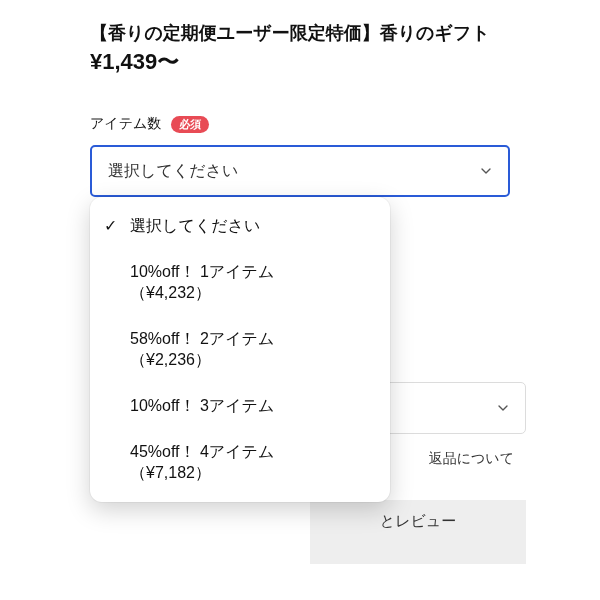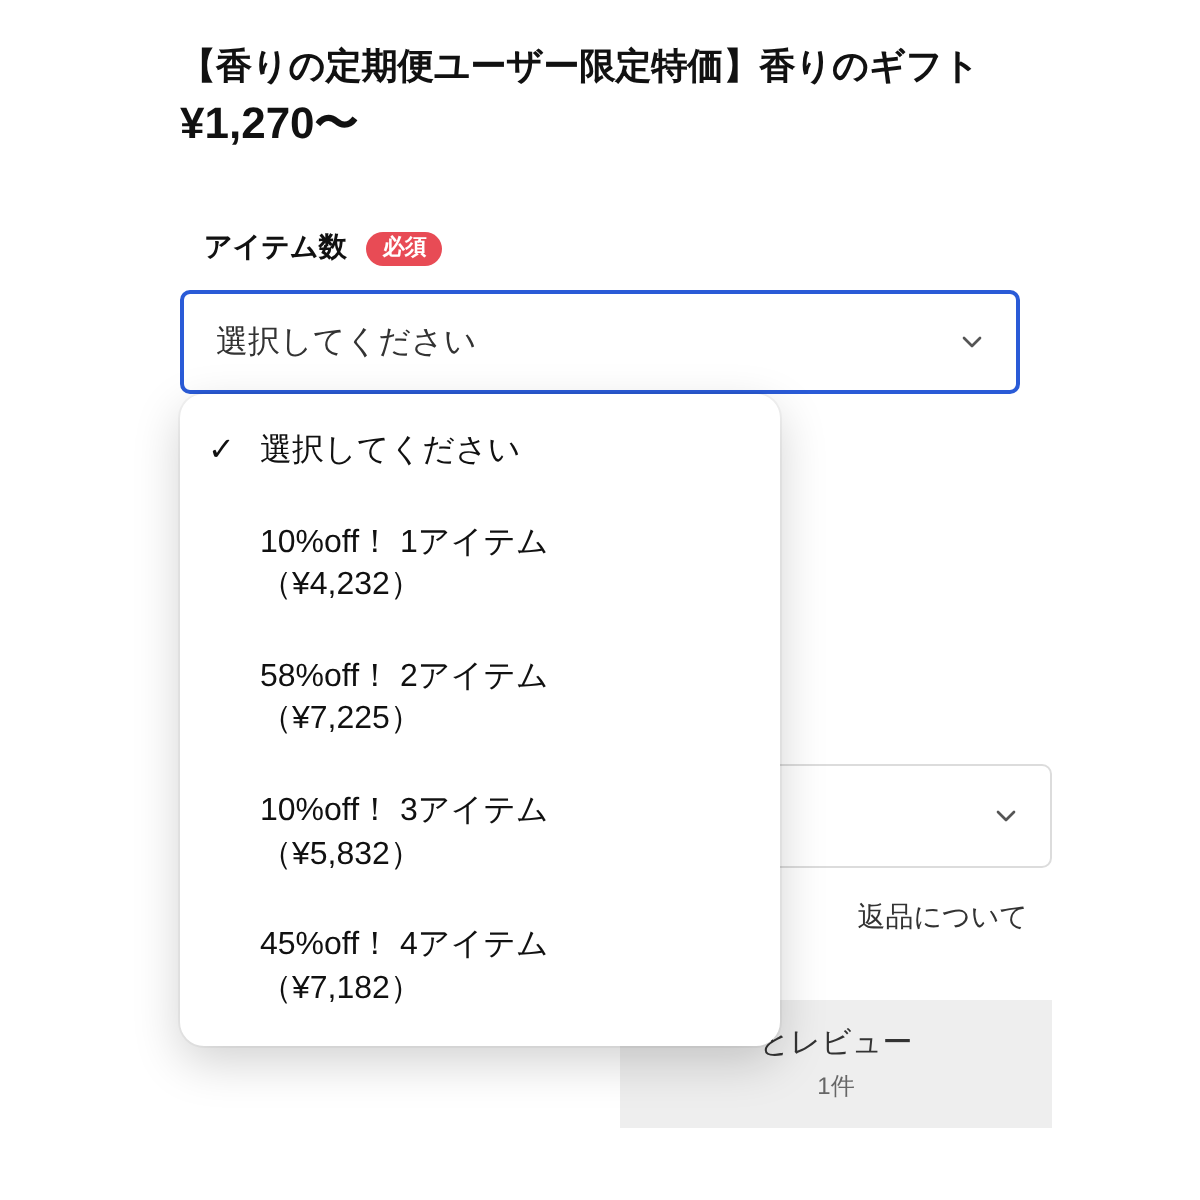--- a/index.html
+++ b/index.html
@@ -25,22 +25,21 @@
       margin-bottom: 38px;
     }
     .field-label-row {
       display: flex;
       align-items: center;
       gap: 10px;
       margin-bottom: 12px;
     }
     .field-label {
       font-size: 14px;
-      font-weight: 700;
-      margin-left: 12px;
+      font-weight: 400;
     }
     .badge {
       background: #e84b55;
       color: #fff;
       font-size: 11px;
       font-weight: 600;
       padding: 3px 8px;
       border-radius: 9px;
       line-height: 1;
     }
@@ -135,21 +134,21 @@
       z-index: 2;
     }
     .review-tab .t1 { font-size: 15px; color:#333; }
     .review-tab .t2 { font-size: 12px; color:#666; margin-top:4px; }
   </style>
 </head>
 <body>
 
 <div class="page">
   <h1 class="title">【香りの定期便ユーザー限定特価】香りのギフト</h1>
-  <div class="price">¥1,270〜</div>
+  <div class="price">¥1,439〜</div>
 
   <div class="field-label-row">
     <span class="field-label">アイテム数</span>
     <span class="badge">必須</span>
   </div>
 
   <div class="select-box">
     <span>選択してください</span>
     <span class="chevron">
       <svg width="16" height="16" viewBox="0 0 24 24" fill="none" stroke="currentColor" stroke-width="2" stroke-linecap="round" stroke-linejoin="round">
@@ -162,25 +161,24 @@
     <div class="dropdown">
       <div class="option selected">
         <span class="option-line1">選択してください</span>
       </div>
       <div class="option">
         <span class="option-line1">10%off！ 1アイテム</span>
         <span class="option-line2">（¥4,232）</span>
       </div>
       <div class="option">
         <span class="option-line1">58%off！ 2アイテム</span>
-        <span class="option-line2">（¥7,225）</span>
+        <span class="option-line2">（¥2,236）</span>
       </div>
       <div class="option">
         <span class="option-line1">10%off！ 3アイテム</span>
-        <span class="option-line2">（¥5,832）</span>
       </div>
       <div class="option">
         <span class="option-line1">45%off！ 4アイテム</span>
         <span class="option-line2">（¥7,182）</span>
       </div>
     </div>
   </div>
 </div>
 
 <div class="bg-stack" style="top:382px;">
@@ -190,14 +188,13 @@
           <polyline points="6 9 12 15 18 9"></polyline>
         </svg>
     </span>
   </div>
 </div>
 
 <div class="link-returns">返品について</div>
 
 <div class="review-tab">
   <div class="t1">とレビュー</div>
-  <div class="t2">1件</div>
 </div>
 
 </body></html>

